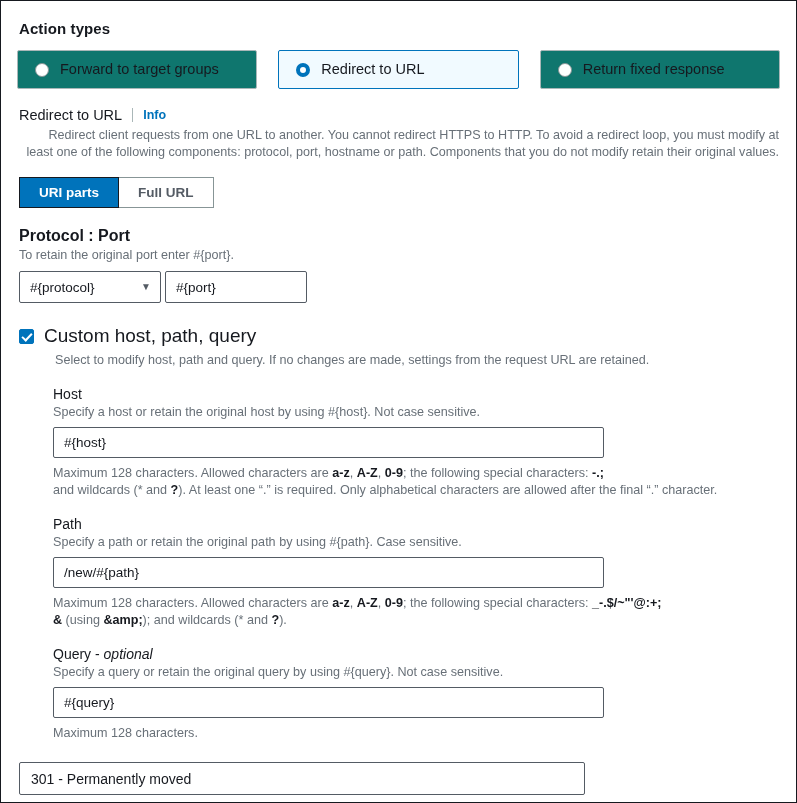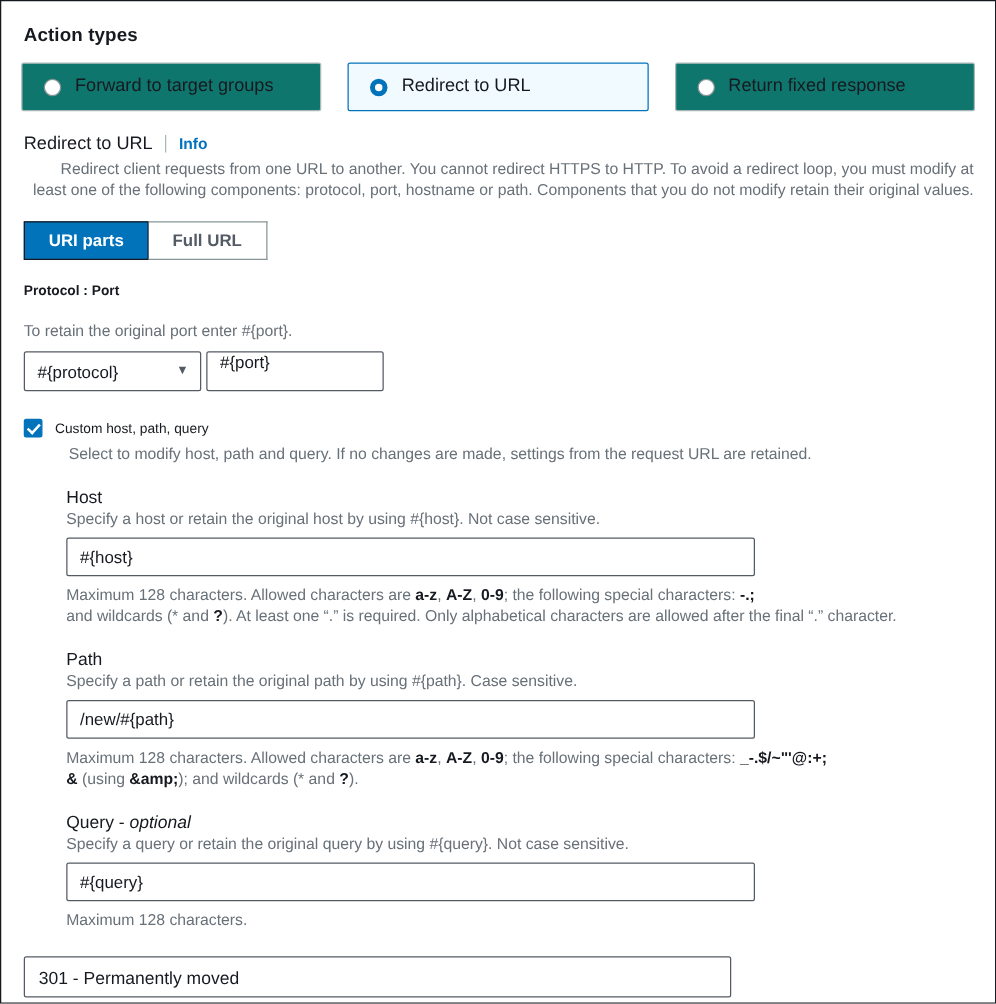--- a/index.html
+++ b/index.html
@@ -129,24 +129,24 @@
   }
   .seg + .seg { border-left: none; }
   .seg.active {
     background: #0073bb;
     border-color: #16191f;
     color: #ffffff;
   }
 
   
   .lbl {
-    font-size: 11px;
+    font-size: 16px;
     font-weight: bold;
     color: #16191f;
-    margin: 0 0 18px 0;
+    margin: 0 0 2px 0;
   }
   .lbl-plain {
     font-size: 14px;
     color: #16191f;
     font-weight: normal;
     margin: 0 0 2px 0;
   }
   .hint {
     font-size: 12.6px;
     color: #687078;
@@ -185,20 +185,21 @@
     font-size: 10px;
     color: #545b64;
     line-height: 1;
   }
   .text-box {
     height: 32px;
     border: 1px solid #545b64;
     border-radius: 2px;
     background: #ffffff;
     display: flex;
+    align-items: center;
     padding: 0 10px;
     font-size: 13.5px;
     color: #16191f;
     outline: none;
   }
   .port-box { width: 142px; margin-left: 4px; }
   .port-range {
     font-size: 12.2px;
     color: #687078;
     margin: 4px 0 0 0;
@@ -228,21 +229,21 @@
     position: absolute;
     left: 4px;
     top: 1px;
     width: 4px;
     height: 8px;
     border: solid #ffffff;
     border-width: 0 2px 2px 0;
     transform: rotate(43deg);
   }
   .check-label {
-    font-size: 11px;
+    font-size: 19px;
     color: #16191f;
   }
 
   
   .indent { margin-left: 36px; }
   .sub-hint {
     font-size: 12.6px;
     color: #687078;
     line-height: 17px;
     margin: 5px 0 0 2px;

